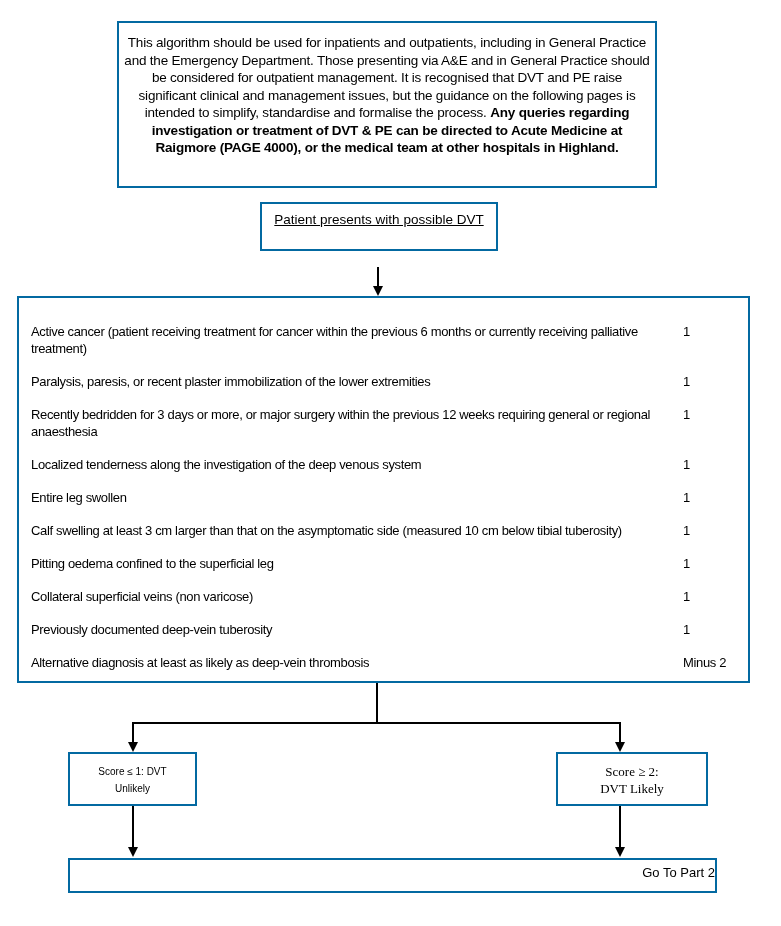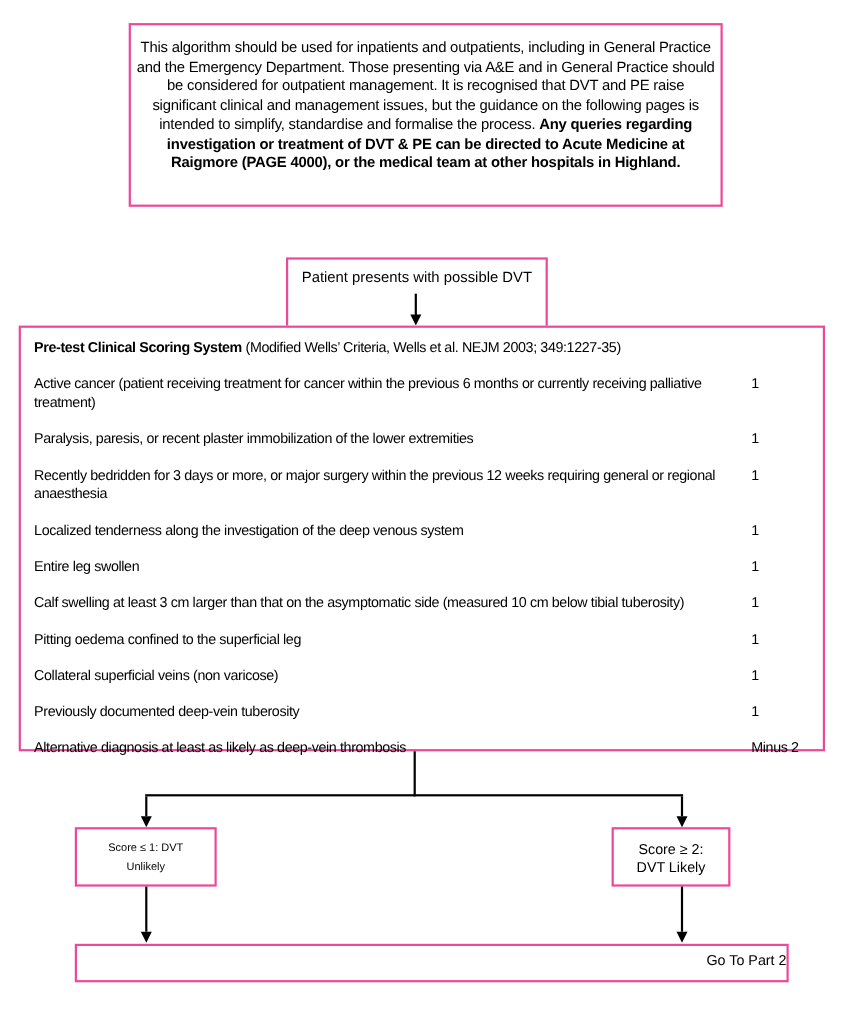--- a/index.html
+++ b/index.html
@@ -1,47 +1,47 @@
 <!DOCTYPE html>
 <html><head>
 <meta charset="utf-8">
 <style>
   html,body{margin:0;padding:0;background:#fff;}
   #canvas{
     position:relative;width:781px;height:926px;background:#ffffff;
     font-family:"Liberation Sans",sans-serif;color:#000;
   }
-  .box{position:absolute;box-sizing:border-box;border:2px solid #ec4899;background:#fff;}
+  .box{position:absolute;box-sizing:border-box;border:2px solid #0369a1;background:#fff;}
   .vline{position:absolute;width:2px;background:#000;}
   .hline{position:absolute;height:2px;background:#000;}
   .arrowhead{position:absolute;width:0;height:0;
     border-left:5px solid transparent;border-right:5px solid transparent;
     border-top:10px solid #000;}
   
   #intro{left:117px;top:21px;width:540px;height:167px;
     text-align:center;font-size:13.5px;line-height:17.5px;
     padding:11px 5px;letter-spacing:-0.2px;}
   #intro .bold{font-weight:bold;}
   
-  #patient{left:260px;top:234px;width:238px;height:66px;
-    text-align:center;font-size:13.5px;padding-top:8px;}
+  #patient{left:260px;top:202px;width:238px;height:49px;
+    text-align:center;font-size:13.5px;padding-top:8px;text-decoration:underline;}
   
   #scoring{left:17px;top:296px;width:733px;height:387px;
     font-size:13px;line-height:17px;letter-spacing:-0.35px;
     padding:9px 12px;}
   #scoring .title{margin:0 0 14px 0;}
   #scoring .title .bold{font-weight:bold;}
   .crit{position:relative;margin:0 0 14px 0;}
   .crit .ctext{display:block;max-width:645px;margin-top:16px;}
   .crit .cscore{position:absolute;left:652px;top:0;white-space:nowrap;}
   
   #unlikely{left:68px;top:752px;width:129px;height:54px;
     text-align:center;font-size:10px;line-height:17px;padding-top:9px;}
-  #likely{left:556px;top:752px;width:108px;height:54px;
-    text-align:center;font-size:13px;line-height:17px;padding-top:9px;}
+  #likely{left:556px;top:752px;width:152px;height:54px;
+    text-align:center;font-size:13px;line-height:17px;padding-top:9px;font-family:Liberation Serif, serif;}
   .l2{display:block;}
   
   #goto{left:68px;top:858px;width:649px;height:35px;
     text-align:right;font-size:13px;padding-top:5px;}
 </style>
 </head>
 <body>
 
 <div id="canvas">
 
@@ -51,23 +51,20 @@
   </div>
 
   <div class="box" id="patient">
     <span>Patient presents with possible DVT</span>
   </div>
 
   <div class="vline" style="left:377px;top:267px;height:20px;"></div>
   <div class="arrowhead" style="left:373px;top:286px;"></div>
 
   <div class="box" id="scoring">
-    <div class="title">
-      <span class="bold">Pre-test Clinical Scoring System</span><span> (Modified Wells’ Criteria, Wells et al. NEJM 2003; 349:1227-35)</span>
-    </div>
     <div class="crit">
       <span class="ctext">Active cancer (patient receiving treatment for cancer within the previous 6 months or currently receiving palliative treatment)</span>
       <span class="cscore">1</span>
     </div>
     <div class="crit">
       <span class="ctext">Paralysis, paresis, or recent plaster immobilization of the lower extremities</span>
       <span class="cscore">1</span>
     </div>
     <div class="crit">
       <span class="ctext">Recently bedridden for 3 days or more, or major surgery within the previous 12 weeks requiring general or regional anaesthesia</span>

